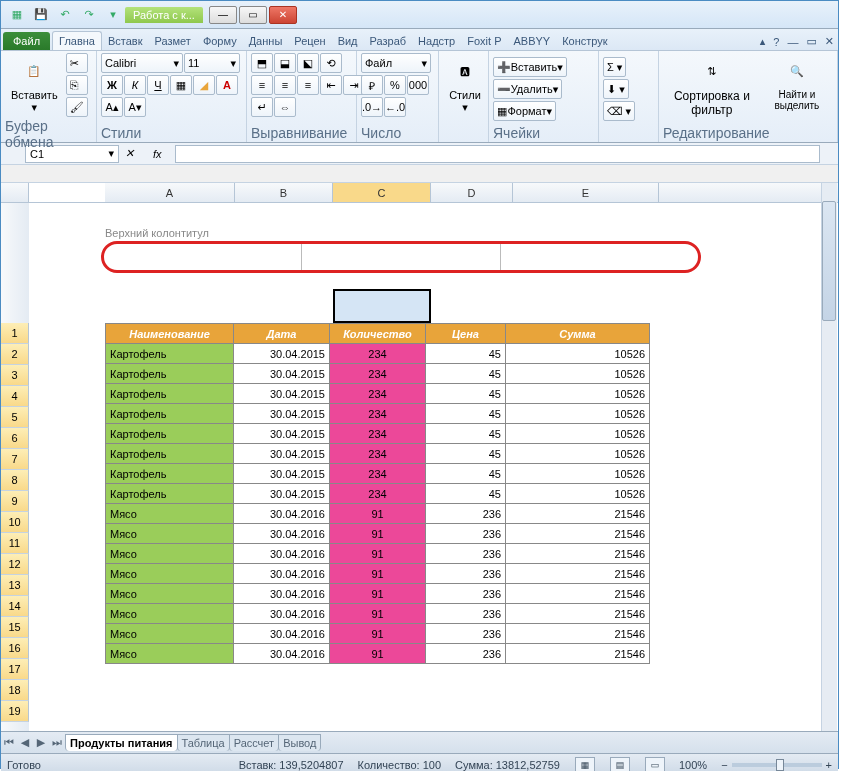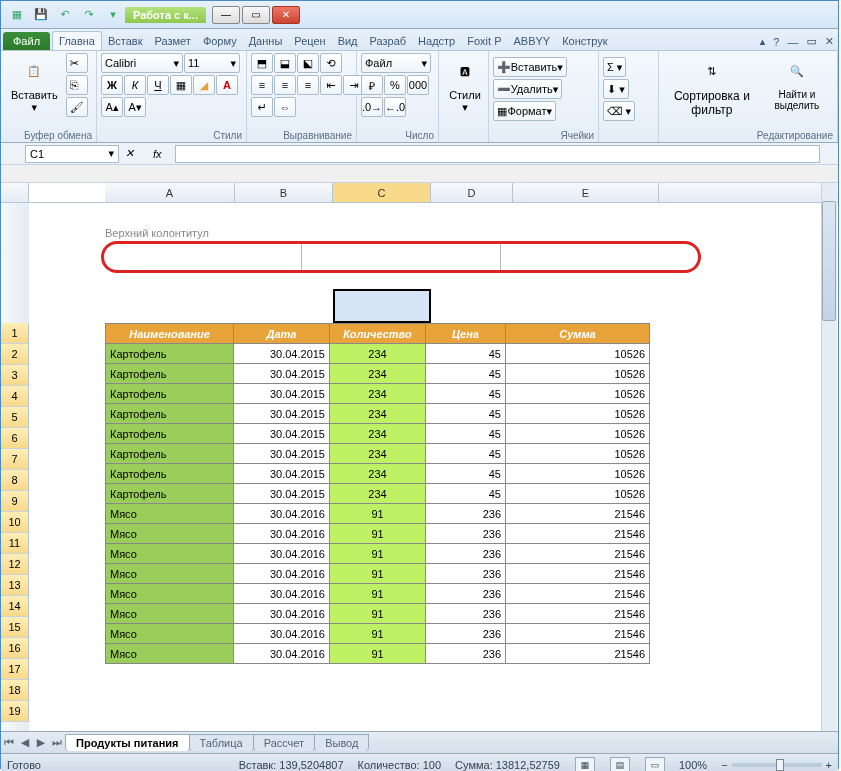--- a/index.html
+++ b/index.html
@@ -6,39 +6,39 @@
 body { background: #fff; width: 841px; height: 771px; overflow: hidden; position: relative; }
 
 
 .win { border: 1px solid #4a8bc2; width: 839px; height: 769px; position: relative; background: #fff; }
 .titlebar { height: 28px; background: linear-gradient(#e8f1fa, #d5e6f7); display: flex; align-items: center; padding: 0 4px; border-bottom: 1px solid #9ab; }
 .titlebar .ico { width: 16px; height: 16px; margin: 0 4px; display: inline-flex; align-items: center; justify-content: center; font-size: 11px; }
 .title-txt { flex: 1; text-align: center; font-size: 12px; color: #333; }
 .win-btns { display: flex; }
 .win-btn { width: 28px; height: 18px; margin-left: 2px; border: 1px solid #888; border-radius: 2px; background: linear-gradient(#f7f7f7,#ddd); display: flex; align-items: center; justify-content: center; font-size: 10px; cursor: pointer; }
 .win-btn.close { background: linear-gradient(#e76, #c43); color: #fff; border-color: #a32; }
-.tool-tab { background: linear-gradient(#b3e27a,#8fc84e); color: #fff; padding: 2px 8px; font-size: 11px; border-radius: 2px 2px 0 0; margin-right: 4px; font-weight: bold; }
+.tool-tab { background: linear-gradient(#b3e27a,#8fc84e); color: #fff; padding: 2px 8px; font-size: 11px; border-radius: 2px 2px 0 0; margin-right: 4px; }
 
 
 .qa { display: flex; align-items: center; }
 .qa .ico { cursor: pointer; color: #3a6; }
 
 
 .tabs { height: 22px; background: linear-gradient(#e8f1fa,#dce8f5); display: flex; align-items: flex-end; padding-left: 2px; border-bottom: 1px solid #b5c5d6; font-size: 11px; }
 .file-tab { background: linear-gradient(#3b8e3b,#2a7a2a); color: #fff; padding: 3px 10px; border-radius: 3px 3px 0 0; cursor: pointer; margin-right: 2px; }
 .tab { padding: 3px 6px; cursor: pointer; color: #3b587a; }
 .tab.active { background: #f4f8fc; border: 1px solid #b5c5d6; border-bottom: none; border-radius: 3px 3px 0 0; }
 .tabs .spacer { flex: 1; }
 .tabs .help { padding: 2px 4px; cursor: pointer; color: #3b587a; }
 
 
 .ribbon { height: 92px; background: linear-gradient(#f4f8fc,#e5eef8); border-bottom: 1px solid #9ab; display: flex; font-size: 11px; }
 .grp { border-right: 1px solid #c5d3e2; padding: 2px 4px 0; display: flex; flex-direction: column; }
 .grp-body { flex: 1; display: flex; align-items: flex-start; }
-.grp-lbl { text-align: right; color: #5a7088; font-size: 10px; padding: 1px 0; position: relative; }
+.grp-lbl { text-align: left; color: #5a7088; font-size: 14px; padding: 1px 0; position: relative; }
 .big-btn { display: flex; flex-direction: column; align-items: center; padding: 2px 6px; cursor: pointer; }
 .big-btn .bi { width: 32px; height: 32px; margin-bottom: 2px; display: flex; align-items: center; justify-content: center; }
 .mini { display: flex; flex-direction: column; gap: 2px; margin-left: 2px; }
 .mini-btn, .combo, .ib { border: 1px solid #abc; background: linear-gradient(#fff,#eef4fa); height: 20px; padding: 0 3px; display: flex; align-items: center; cursor: pointer; font-size: 11px; border-radius: 2px; }
 .combo { min-width: 56px; justify-content: space-between; }
 .btnrow { display: flex; gap: 1px; }
 .btnrow .ib { width: 22px; justify-content: center; }
 .font-combo { width: 82px; }
 .size-combo { width: 40px; }
 
@@ -70,27 +70,27 @@
 .header-box div { flex: 1; border-right: 1px solid #bbb; }
 .header-box div:last-child { border-right: none; }
 
 .cell-cursor { position: absolute; top: 86px; left: 304px; width: 98px; height: 34px; border: 2px solid #000; background: #d5e5f5; }
 
 .tbl { position: absolute; top: 120px; left: 76px; border-collapse: collapse; font-size: 11px; }
 .tbl th, .tbl td { border: 1px solid #888; height: 20px; padding: 0 4px; }
 .tbl th { background: #e8a43a; color: #fff; font-style: italic; font-weight: bold; text-align: center; }
 .tbl th:nth-child(1){width:128px} .tbl th:nth-child(2){width:96px} .tbl th:nth-child(3){width:96px} .tbl th:nth-child(4){width:80px} .tbl th:nth-child(5){width:144px}
 .tbl td.name { background: #9acd5a; }
-.tbl td.qty { background: #bef264; text-align: center; }
+.tbl td.qty { background: #ec4899; text-align: center; }
 .tbl td.date, .tbl td.price, .tbl td.sum { text-align: right; }
 
 
 .sheettabs { height: 22px; background: linear-gradient(#e4ebf3,#d5e0ec); border-top: 1px solid #9ab; display: flex; align-items: center; font-size: 11px; }
 .nav-ar { width: 16px; text-align: center; cursor: pointer; color: #567; }
-.st { padding: 2px 10px; background: #fff; border: 1px solid #9ab; border-bottom: none; margin-right: -1px; cursor: pointer; border-radius: 0 0 4px 4px; text-align: right; }
+.st { padding: 2px 4px; background: #fff; border: 1px solid #9ab; border-bottom: none; margin-right: -1px; cursor: pointer; border-radius: 0 0 4px 4px; text-align: right; }
 .st.active { background: #fff; font-weight: bold; }
 .st.inact { background: #dce6f0; color: #567; }
 
 
 .status { height: 22px; background: linear-gradient(#e4ebf3,#cdd9e6); border-top: 1px solid #9ab; display: flex; align-items: center; font-size: 11px; color: #345; padding: 0 6px; gap: 14px; }
 .status .spacer { flex: 1; }
 .view-btn { width: 20px; height: 16px; border: 1px solid #9ab; background: #eef4fa; margin-left: 1px; cursor: pointer; display: inline-flex; align-items: center; justify-content: center; font-size: 9px; }
 .zoom { display: flex; align-items: center; gap: 4px; }
 .zoom-track { width: 90px; height: 4px; background: #bcd; position: relative; }
 .zoom-thumb { position: absolute; left: 44px; top: -4px; width: 8px; height: 12px; background: #eef4fa; border: 1px solid #789; }

